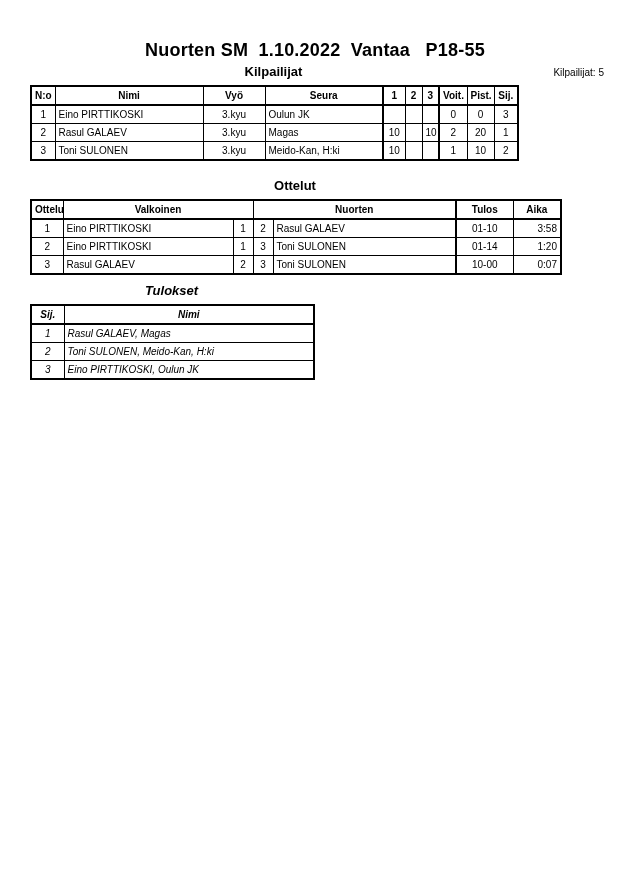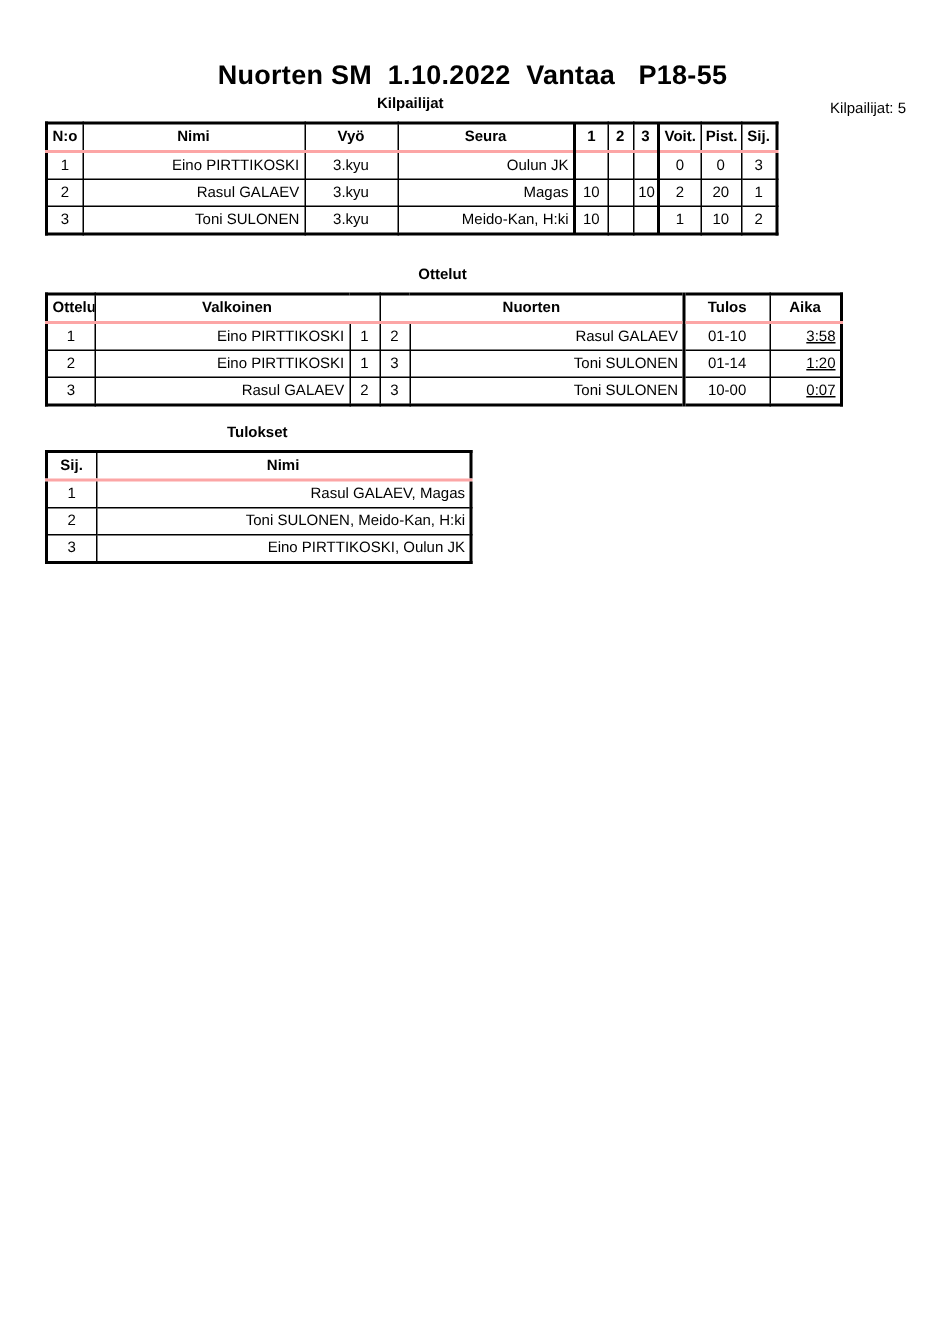--- a/index.html
+++ b/index.html
@@ -18,46 +18,46 @@
     white-space:pre;
     letter-spacing:0.2px;
   }
   .count{
     position:absolute;top:67px;right:26px;
     font-size:10px;
   }
   .section{position:absolute;left:30px;}
   .sec1{top:64px;width:487px;}
   .sec2{top:178px;width:530px;}
-  .sec3{top:283px;width:283px;}
+  .sec3{top:283px;width:283px;font-style:italic;}
   .section-title{
     text-align:center;
-    font-size:10px;font-weight:bold;
+    font-size:13px;font-weight:bold;
     margin-bottom:6px;
   }
   table{
     border-collapse:collapse;
     width:100%;
     font-size:10px;
     table-layout:fixed;
     border:2px solid #000;
   }
   th,td{
     border:1px solid #000;
     height:17px;
     padding:0 3px;
     overflow:hidden;
     white-space:nowrap;
   }
   th{font-weight:bold;text-align:center;}
-  thead tr{border-bottom:2px solid #fca5a5;}
+  thead tr{border-bottom:2px solid #000000;}
   td{font-weight:normal;}
   .c-center{text-align:center;}
-  .c-left{text-align:right;margin-top:16px;}
-  .c-right{text-align:right;text-decoration:underline;}
+  .c-left{text-align:left;margin-top:16px;}
+  .c-right{text-align:right;}
   .bl2{border-left:2px solid #000;}
 </style>
 </head>
 <body>
 
 <div class="page">
 
   <div class="title">Nuorten SM  1.10.2022  Vantaa   P18-55</div>
   <div class="count">Kilpailijat: 5</div>
 

